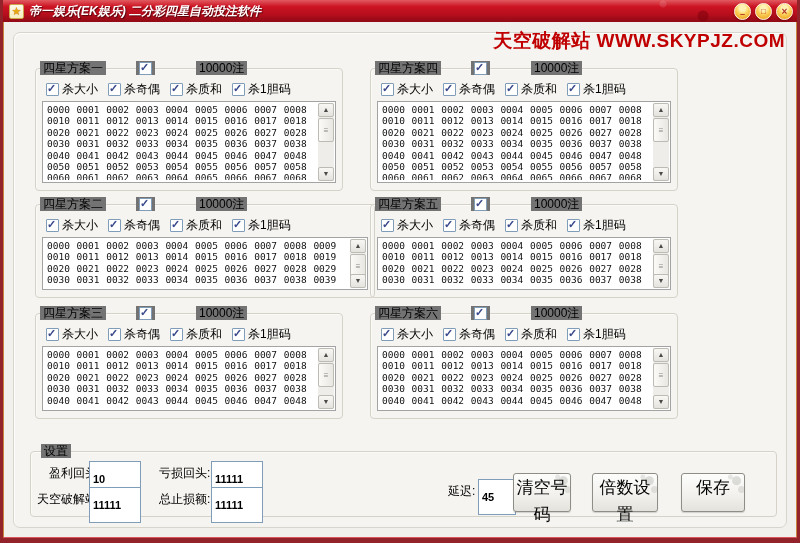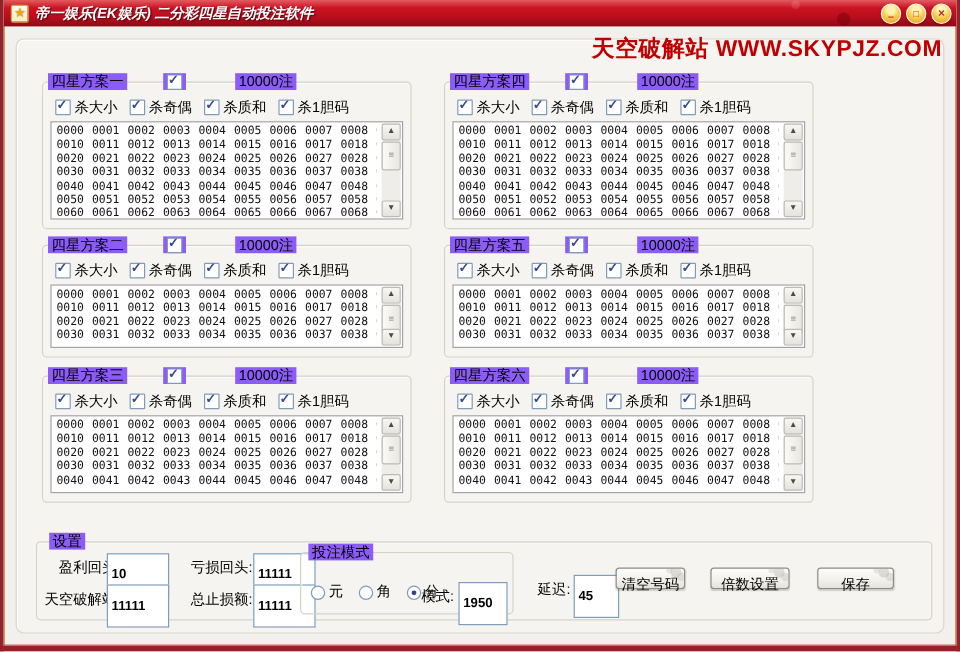--- a/index.html
+++ b/index.html
@@ -44,26 +44,26 @@
   }
   .watermark {
     position:absolute; top:6px; right:12px; z-index:5;
     font-size:19px; font-weight:bold; color:#c00000; letter-spacing:.5px;
   }
   
   .panel, .groupbox {
     position:absolute; border:1px solid #d5d3c8; border-radius:4px;
     box-shadow: inset 1px 1px 0 #fbfaf7;
   }
-  .bglabel { position:absolute; top:-8px; background:#8b5cf6; padding:0 3px; font-size:12px; color:#000; line-height:14px; }
+  .bglabel { position:absolute; top:-8px; background:#737373; padding:0 3px; font-size:12px; color:#000; line-height:14px; }
   .p-title { left:4px; }
   .p-enable { left:100px; top:-8px; }
   .p-count { left:160px; }
   .pos-1 { left:21px; top:35px;  width:308px; height:123px; }
-  .pos-2 { left:21px; top:171px; width:308px; height:94px;  }
+  .pos-2 { left:21px; top:171px; width:340px; height:94px;  }
   .pos-3 { left:21px; top:280px; width:308px; height:106px; }
   .pos-4 { left:356px; top:35px;  width:308px; height:123px; }
   .pos-5 { left:356px; top:171px; width:308px; height:94px;  }
   .pos-6 { left:356px; top:280px; width:308px; height:106px; }
   
   .cb {
     display:inline-block; width:13px; height:13px; background:#fff;
     border:1px solid #7f9db9; border-radius:1px; position:relative; vertical-align:middle;
   }
   .cb .tick { position:absolute; left:0px; top:-2px; font-size:11px; font-weight:bold; color:#3a4a8c; line-height:13px; }
@@ -87,27 +87,27 @@
             border:1px solid #bcbbb4; border-radius:2px; text-align:center; cursor:grab; }
   .sthumb span { font-size:8px; line-height:22px; color:#8a8a84; }
   
   .settings-box { left:16px; top:418px; width:747px; height:66px; }
   .fld-label { position:absolute; font-size:12px; color:#000; white-space:nowrap; }
   .txt { position:absolute; height:19px; border:1px solid #7f9db9; background:#fff; font-size:11px; padding:17px 3px; font-family:"Liberation Sans", sans-serif;font-weight:bold; }
   .betmode-box { left:219px; top:8px; width:178px; height:52px; }
   .radio-row { position:absolute; left:8px; top:24px; display:flex; gap:13px; align-items:center; }
   .radio-row label { display:flex; align-items:center; gap:3px; font-size:12px; cursor:pointer; }
   .btn {
-    position:absolute; height:18px; border:1px solid #8e8e86; border-radius:3px; cursor:pointer;
+    position:absolute; height:39px; border:1px solid #8e8e86; border-radius:3px; cursor:pointer;
     background:
       radial-gradient(circle at 88% 18%, rgba(170,170,165,.38) 0 4px, transparent 5px),
       radial-gradient(circle at 96% 42%, rgba(170,170,165,.30) 0 3px, transparent 4px),
       radial-gradient(circle at 78% 8%,  rgba(170,170,165,.28) 0 2px, transparent 3px),
       linear-gradient(180deg,#fdfdfc 0%, #f1f0ec 60%, #e3e2dc 100%);
-    font-size:12px; color:#000; text-align:center; line-height:27px;
+    font-size:17px; color:#000; text-align:center; line-height:27px;
     box-shadow:0 1px 1px rgba(0,0,0,.15);
     font-family:Liberation Sans, sans-serif;
   }
 </style>
 </head>
 <body>
 
 <div class="window">
 
   <div class="titlebar">
@@ -426,39 +426,20 @@
         <span class="fld-label" style="left:18px;  top:13px;">盈利回头:</span>
         <input class="txt" style="left: 58px; top: 9px; width: 52px;" value="10">
         <span class="fld-label" style="left:128px; top:13px;text-align:right;">亏损回头:</span>
         <input class="txt" style="left: 180px; top: 9px; width: 52px;" value="11111">
 
         <span class="fld-label" style="left:6px;  top:39px;">天空破解站:</span>
         <input class="txt" style="left: 58px; top: 35px; width: 52px;" value="11111">
         <span class="fld-label" style="left:128px; top:39px;">总止损额:</span>
         <input class="txt" style="left: 180px; top: 35px; width: 52px;" value="11111">
 
-        <div class="groupbox betmode-box">
-          <span class="bglabel" style="left:6px;">投注模式</span>
-          <div class="radio-row">
-            <label>
-                <span class="rb"></span>
-                <span>元</span>
-              </label>
-            <label>
-                <span class="rb"></span>
-                <span>角</span>
-              </label>
-            <label>
-                <span class="rb sel"></span>
-                <span>分</span>
-              </label>
-          </div>
-          <span class="fld-label" style="left:100px; top:28px;">模式:</span>
-          <input class="txt" style="left: 131px; top: 24px; width: 41px;" value="1950">
-        </div>
 
         <span class="fld-label" style="left:417px; top:31px;">延迟:</span>
         <input class="txt" style="left: 447px; top: 27px; width: 38px;" value="45">
 
         <div class="btn" style="left:482px; top:21px; width:58px;">清空号码</div>
         <div class="btn" style="left:561px; top:21px; width:66px;">倍数设置</div>
         <div class="btn" style="left:650px; top:21px; width:64px;">保存</div>
       </div>
 
     </div>

